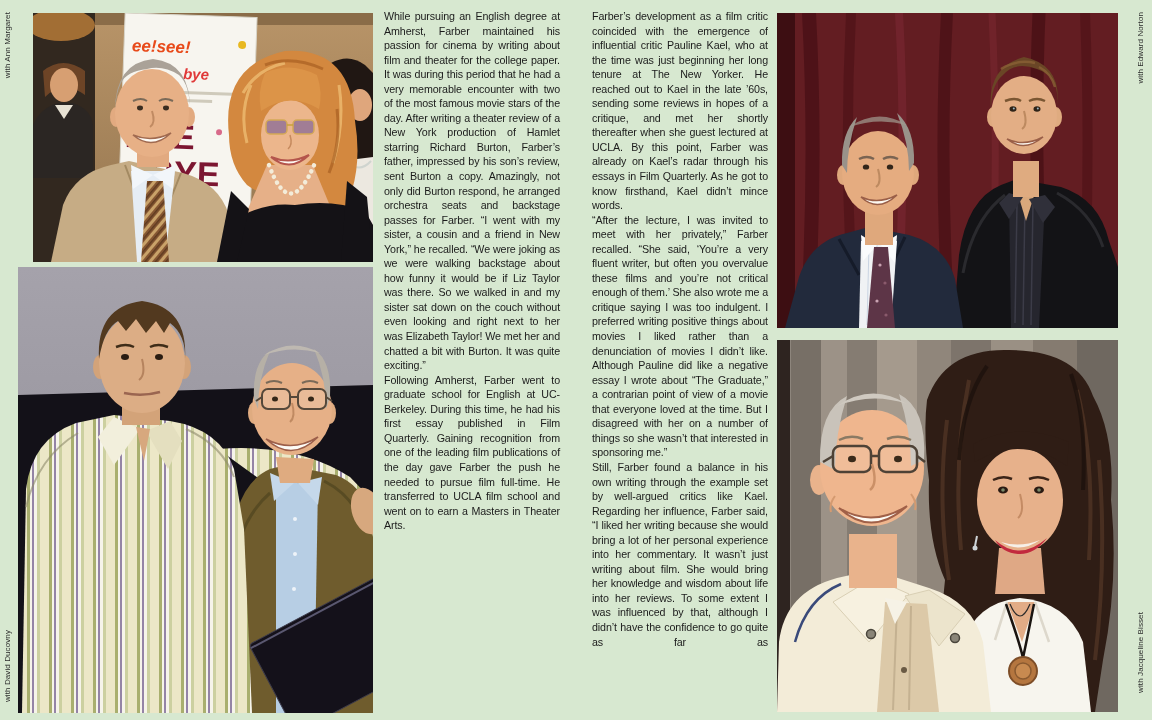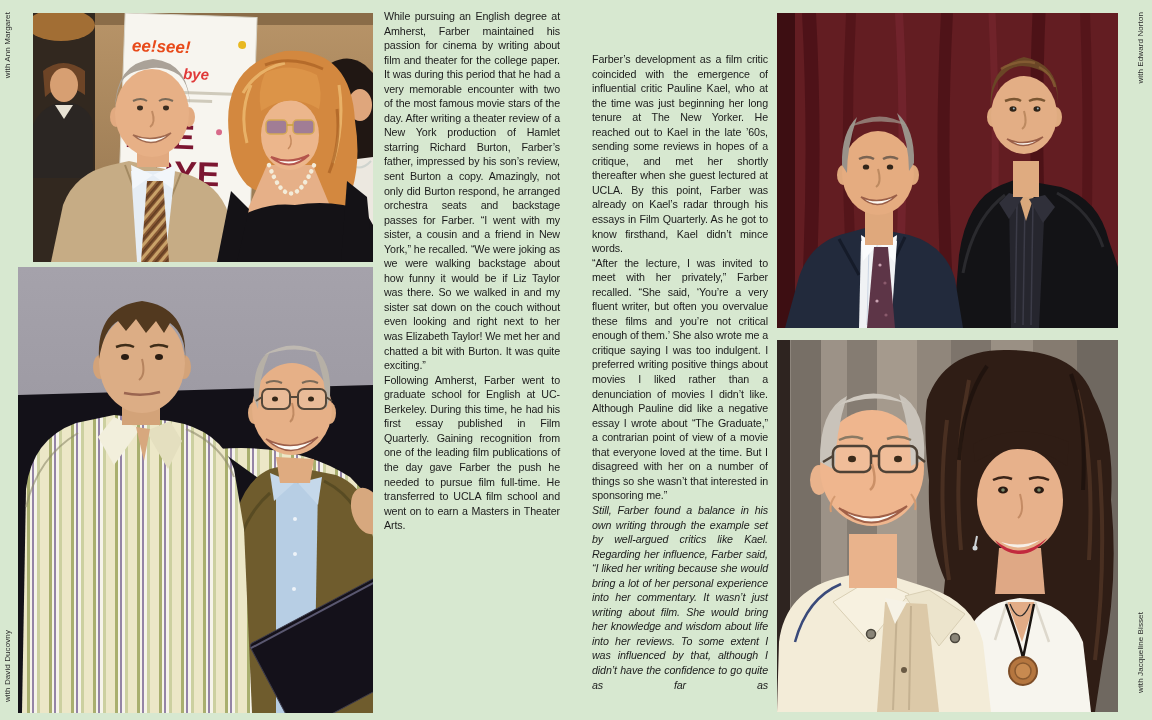--- a/index.html
+++ b/index.html
@@ -13,23 +13,23 @@
   #photo-tl{left:33px;top:13px;width:340px;height:249px;}
   #photo-bl{left:18px;top:267px;width:355px;height:446px;}
   #photo-tr{left:777px;top:13px;width:341px;height:315px;}
   #photo-br{left:777px;top:340px;width:341px;height:372px;}
   .text-col{
     position:absolute;top:9px;width:176px;
     font-size:10.7px;line-height:14.55px;color:#1b1b1b;
     text-align:justify;letter-spacing:-0.1px;
   }
   #col1{left:384px;}
-  #col2{left:592px;margin-top:43px;}
+  #col2{left:592px;}
   .text-col p{margin:0;}
-  p.cont{text-align-last:justify;font-style:italic;}
+  p.cont{text-align-last:justify;}
   .caption{
     position:absolute;font-size:8px;color:#2a2a2a;
     writing-mode:vertical-rl;transform:rotate(180deg);
     white-space:nowrap;letter-spacing:0.1px;
   }
   #cap-ann{left:3px;top:12px;}
   #cap-david{left:3px;top:630px;}
   #cap-norton{left:1136px;top:12px;}
   #cap-bisset{left:1136px;top:612px;}
 </style>

